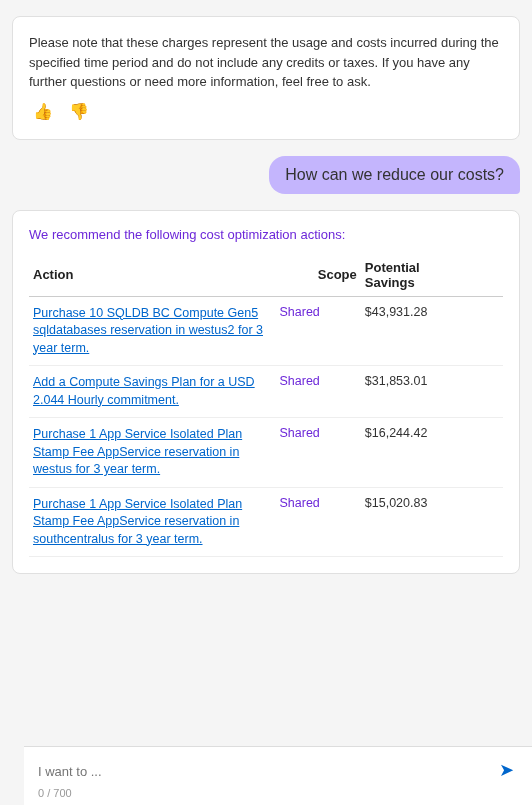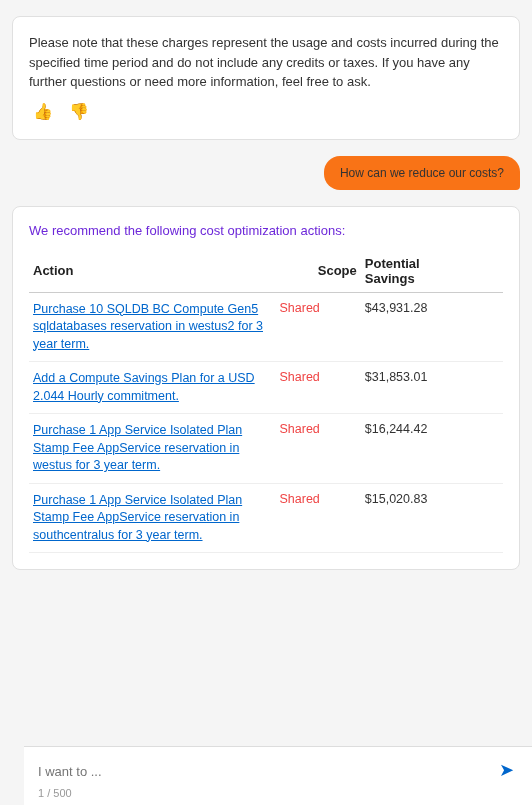--- a/index.html
+++ b/index.html
@@ -59,24 +59,24 @@
       border: none;
       cursor: pointer;
       padding: 2px 4px;
       color: #666;
       font-size: 16px;
     }
 
     
     .user-bubble {
       align-self: flex-end;
-      background: #f97316;
+      background: #c4b5fd;
       border-radius: 16px 16px 4px 16px;
       padding: 10px 16px;
-      font-size: 12px;
+      font-size: 16px;
       color: #333;
       max-width: 75%;
     }
 
     
     .table-bubble {
       background: #fff;
       border: 1px solid #e0e0e0;
       border-radius: 8px;
       padding: 16px;
@@ -109,21 +109,21 @@
       vertical-align: top;
       font-size: 12.5px;
       border-bottom: 1px solid #eee;
     }
 
     .cost-table td:first-child {
       width: 52%;
     }
     .cost-table td:nth-child(2) {
       width: 18%;
-      color: #ef4444;
+      color: #6d28d9;
     }
     .cost-table td:nth-child(3) {
       width: 30%;
       color: #333;
       font-weight: 500;
     }
 
     .cost-table th:first-child {
       width: 52%;
     }
@@ -267,14 +267,14 @@
 
 </div>
 
 <div class="input-area">
   <div class="input-row">
     <textarea class="text-input" rows="1" placeholder="I want to ..." style=""></textarea>
     <button class="send-button">
       <span>➤</span>
     </button>
   </div>
-  <div class="char-count">1 / 500</div>
+  <div class="char-count">0 / 700</div>
 </div>
 
 </body></html>

